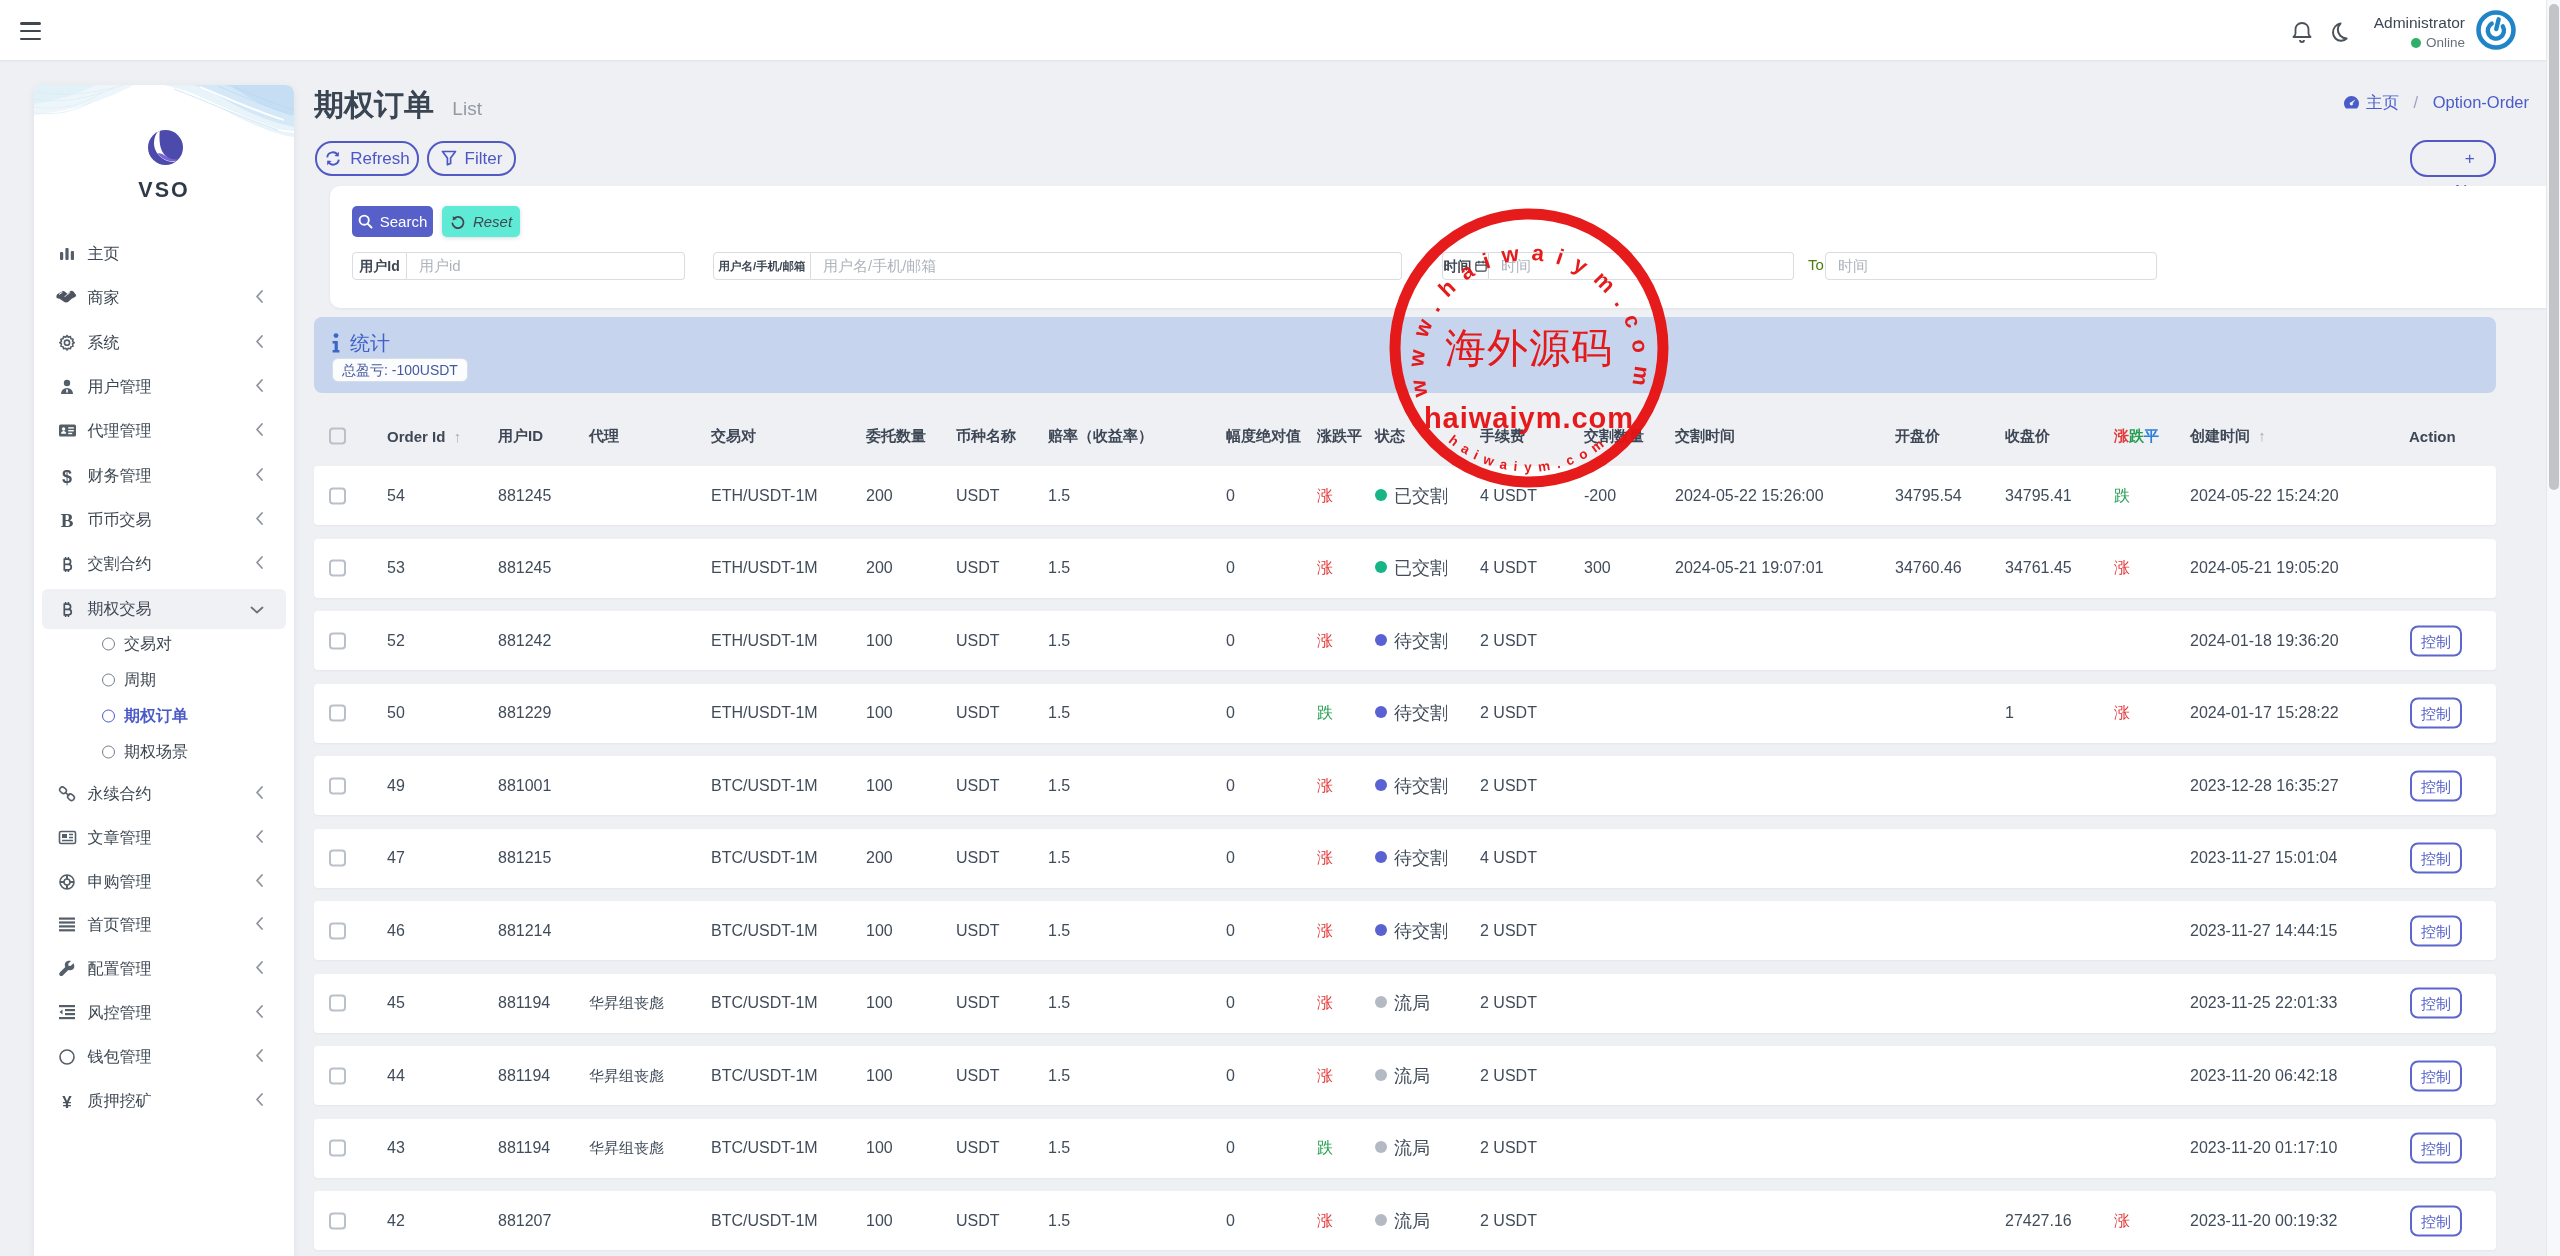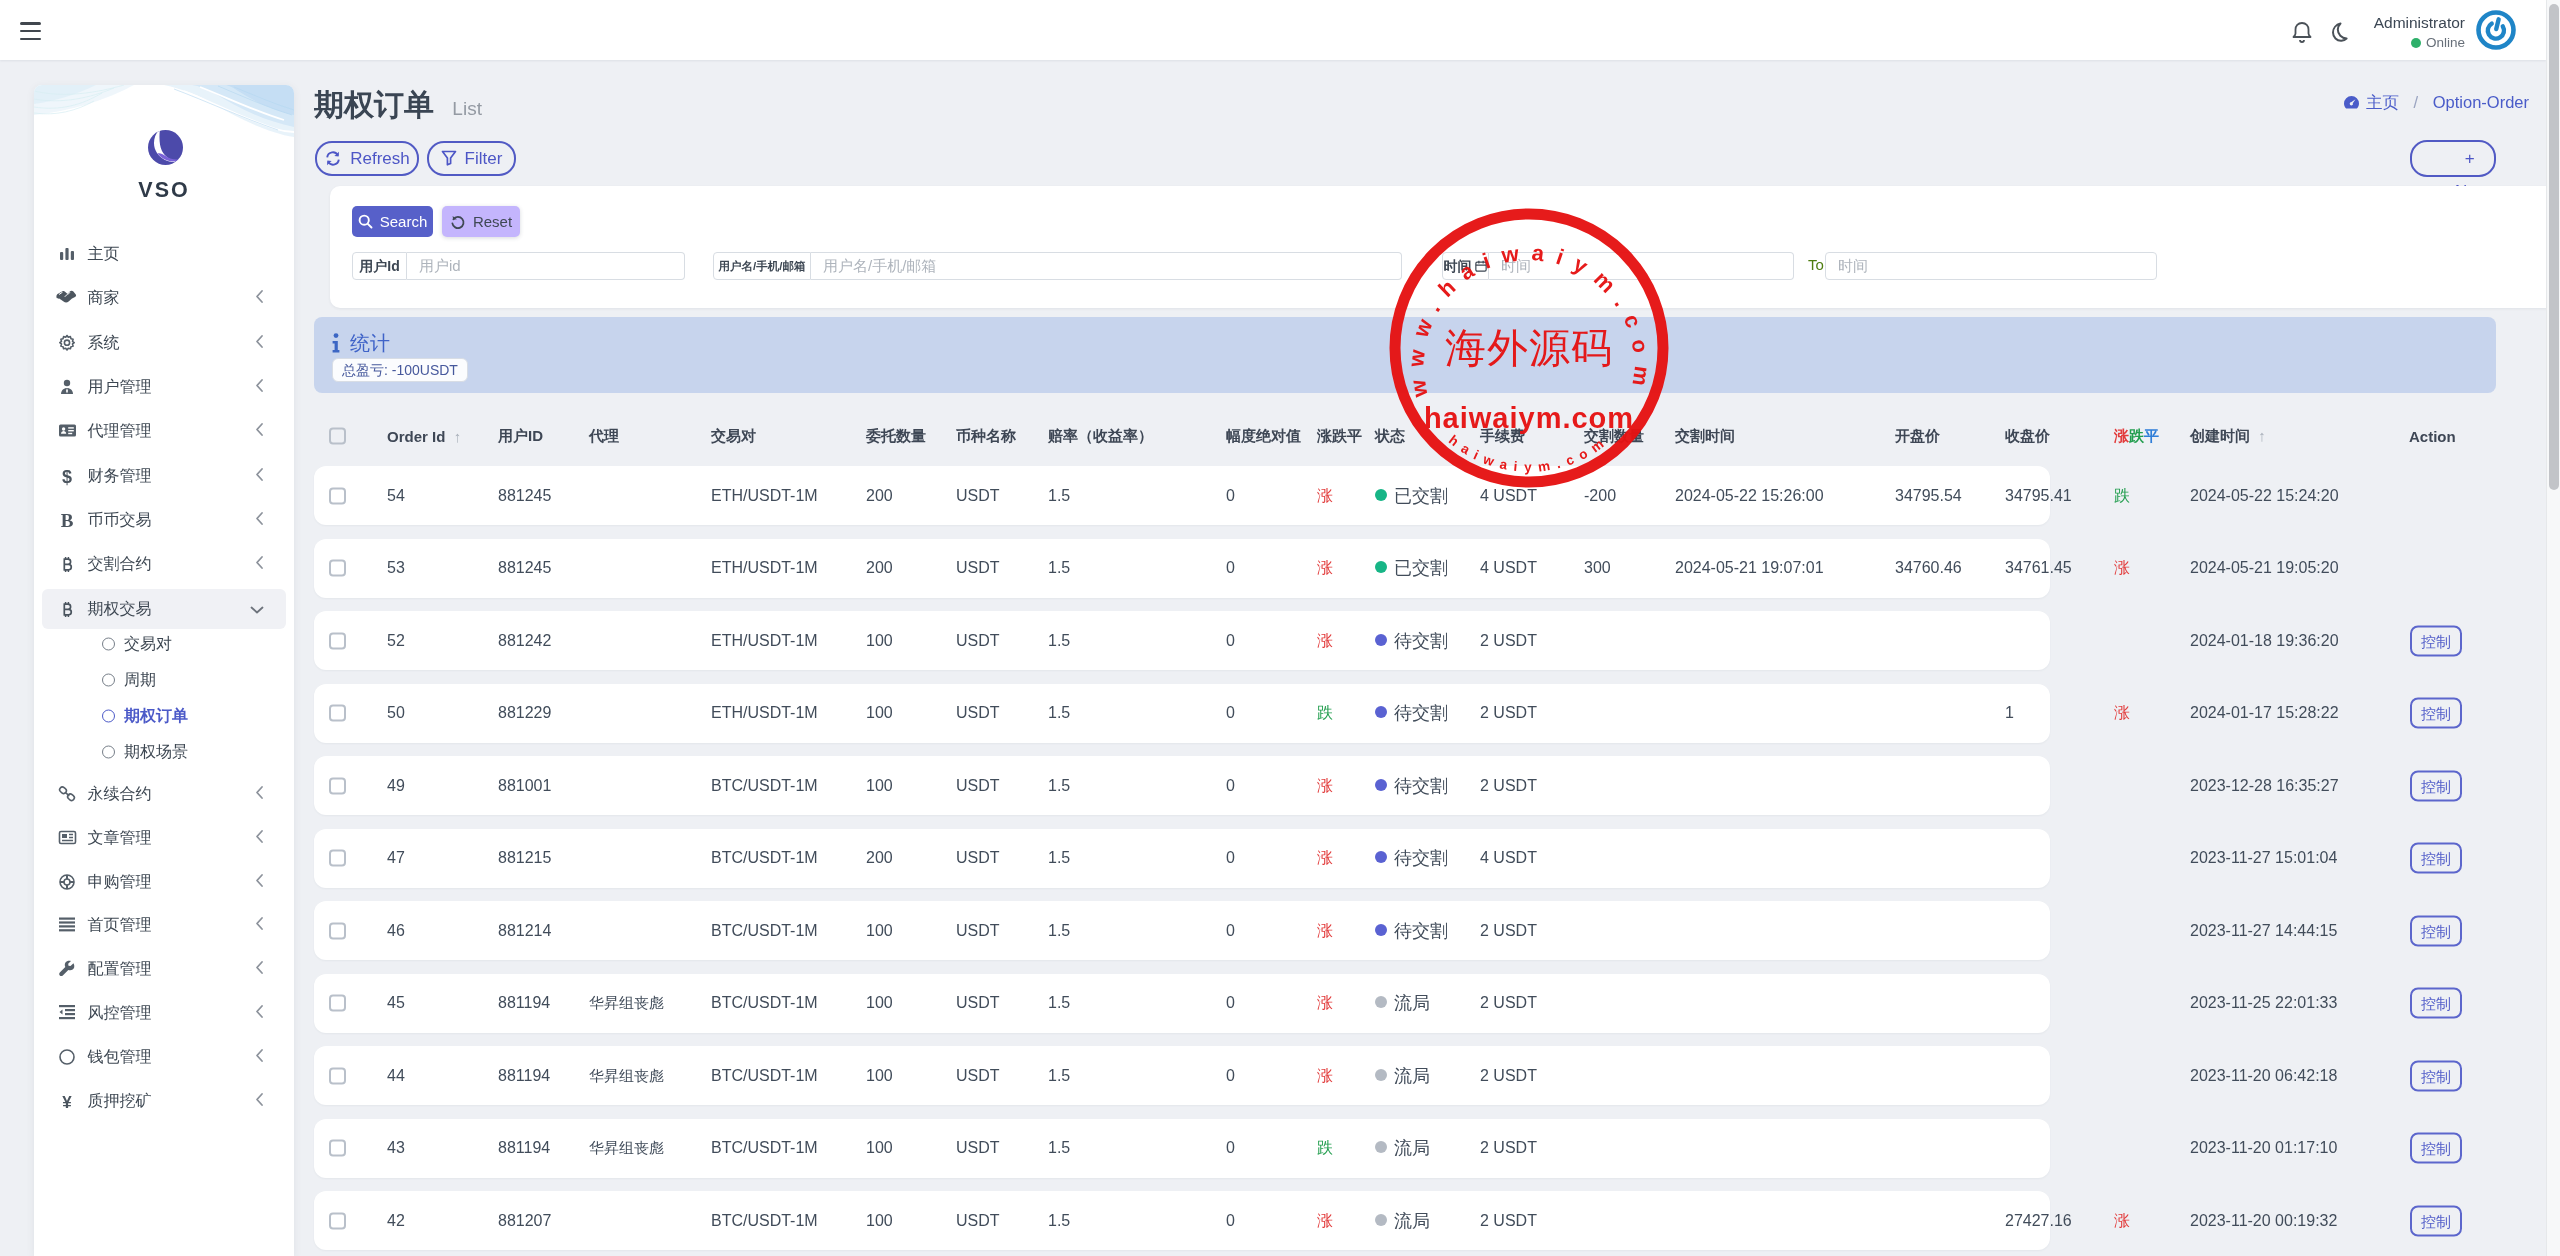--- a/index.html
+++ b/index.html
@@ -44,34 +44,34 @@
 h1.title { position:absolute; left:0; top:25px; font-size:30px; color:#3a4553; font-weight:bold; }
 h1.title small { font-size:19px; color:#949aa3; font-weight:normal; margin-left:10px; }
 .btn { position:absolute; border:2px solid #515ac4; border-radius:17px; color:#4d56c6; font-size:17px; text-align:center; background:transparent; }
 #btnRefresh { left:1px; top:81px; width:104px; height:35px; line-height:31px; background:transparent; }
 #btnFilter { left:113px; top:81px; width:89px; height:35px; line-height:31px; }
 #btnNew { right:0; top:80px; width:86px; height:37px; line-height:33px;padding-left:38px; }
 
 
 #fcard { position:absolute; left:16px; top:126px; width:2460px; height:122px; background:#fff; border-radius:10px; box-shadow:0 1px 3px rgba(40,50,70,.07); }
 #btnSearch { position:absolute; left:22px; top:20px; width:81px; height:31px; background:#5760c9; border-radius:5px; color:#fff; font-size:15px; line-height:31px; text-align:center; }
-#btnReset { position:absolute; left:112px; top:20px; width:78px; height:31px; background:#c4b5fd; border-radius:5px; color:#3f4854; font-size:15px; line-height:31px; text-align:center; box-shadow:0 1px 4px rgba(40,50,70,.18); }
+#btnReset { position:absolute; left:112px; top:20px; width:78px; height:31px; background:#5eead4; border-radius:5px; color:#3f4854; font-size:15px; line-height:31px; text-align:center; box-shadow:0 1px 4px rgba(40,50,70,.18);font-style:italic; }
 .igroup { position:absolute; top:66px; height:28px; }
 .ilabel { position:absolute; top:0; height:28px; border:1px solid #d8dde3; border-radius:4px 0 0 4px; white-space:nowrap; font-size:14px; font-weight:bold; color:#3d4753; text-align:center; background:#fff; line-height:26px; }
 .ifield { position:absolute; top:0; height:28px; border:1px solid #d8dde3; border-left:none; border-radius:0 4px 4px 0; font-size:15px; color:#aeb4bc; background:#fff; line-height:26px; padding-left:12px; }
 
 
 #banner { position:absolute; left:0; top:257px; width:2182px; height:76px; background:#c7d4ed; border-radius:8px; }
 #banner .bt { position:absolute; left:18px; top:13px; font-size:20px; color:#3f63c8; font-weight:normal; }
 #banner .pill { position:absolute; left:18px; top:41px; height:24px; line-height:22px; background:#fbfcfe; border:1px solid #d8dde5; border-radius:6px; font-size:14px; color:#46589c; padding:0 9px; }
 
 
 #thead { position:absolute; left:0; top:356px; width:2182px; height:40px; font-size:15px; font-weight:bold; color:#3e4755; }
 #thead > span { position:absolute; top:50%; transform:translateY(-50%); white-space:nowrap; }
-.row { position:absolute; left:0; width:1736px; height:59px; background:#fff; border-radius:12px; box-shadow:0 1px 2px rgba(40,50,70,.05); font-size:16px; color:#414c5a; }
+.row { position:absolute; left:0; width:2182px; height:59px; background:#fff; border-radius:4px; box-shadow:0 1px 2px rgba(40,50,70,.05); font-size:16px; color:#414c5a; }
 .row > span { position:absolute; top:50%; transform:translateY(-50%); white-space:nowrap; }
 .cb { position:absolute; width:17px; height:17px; border:2px solid #b9c0ca; border-radius:4px; background:#fff; top:50%; transform:translateY(-50%); }
 .red { color:#e23d3d; }
 .green { color:#239e4f; }
 .blue { color:#2f7ed8; }
 .dot { display:inline-block; width:12px; height:12px; border-radius:50%; margin-right:7px; position:relative; top:-1px; }
 .dg { background:#17b586; }
 .db { background:#5a62d2; }
 .dx { background:#b4bac3; }
 .ctl { position:absolute; left:2096px; top:50%; transform:translateY(-50%); width:52px; height:31px; border:2px solid #5c66cc; border-radius:8px; color:#5560ca; font-size:15px; text-align:center; line-height:27px; }

